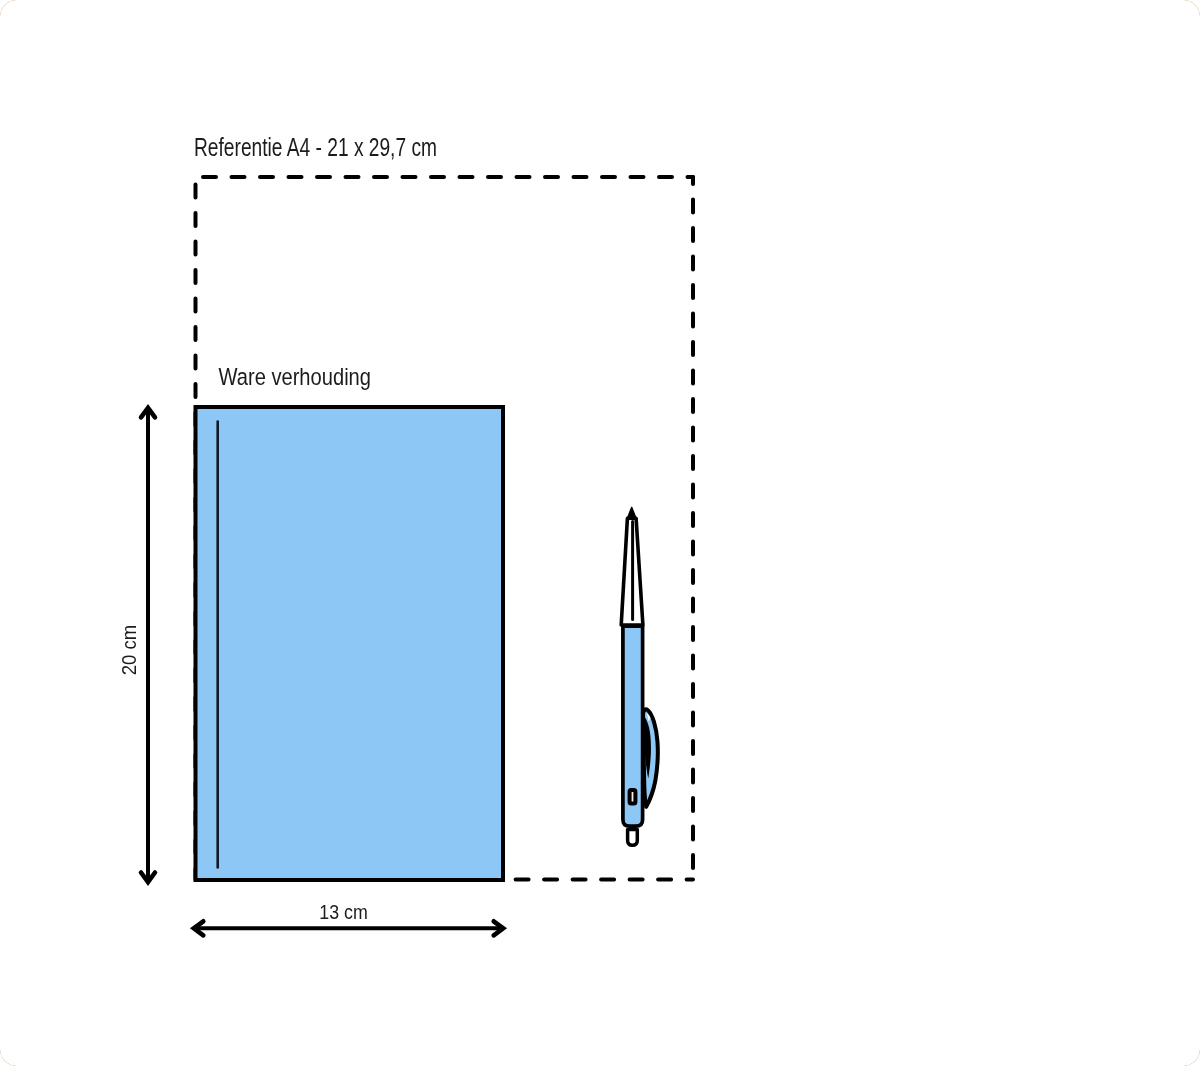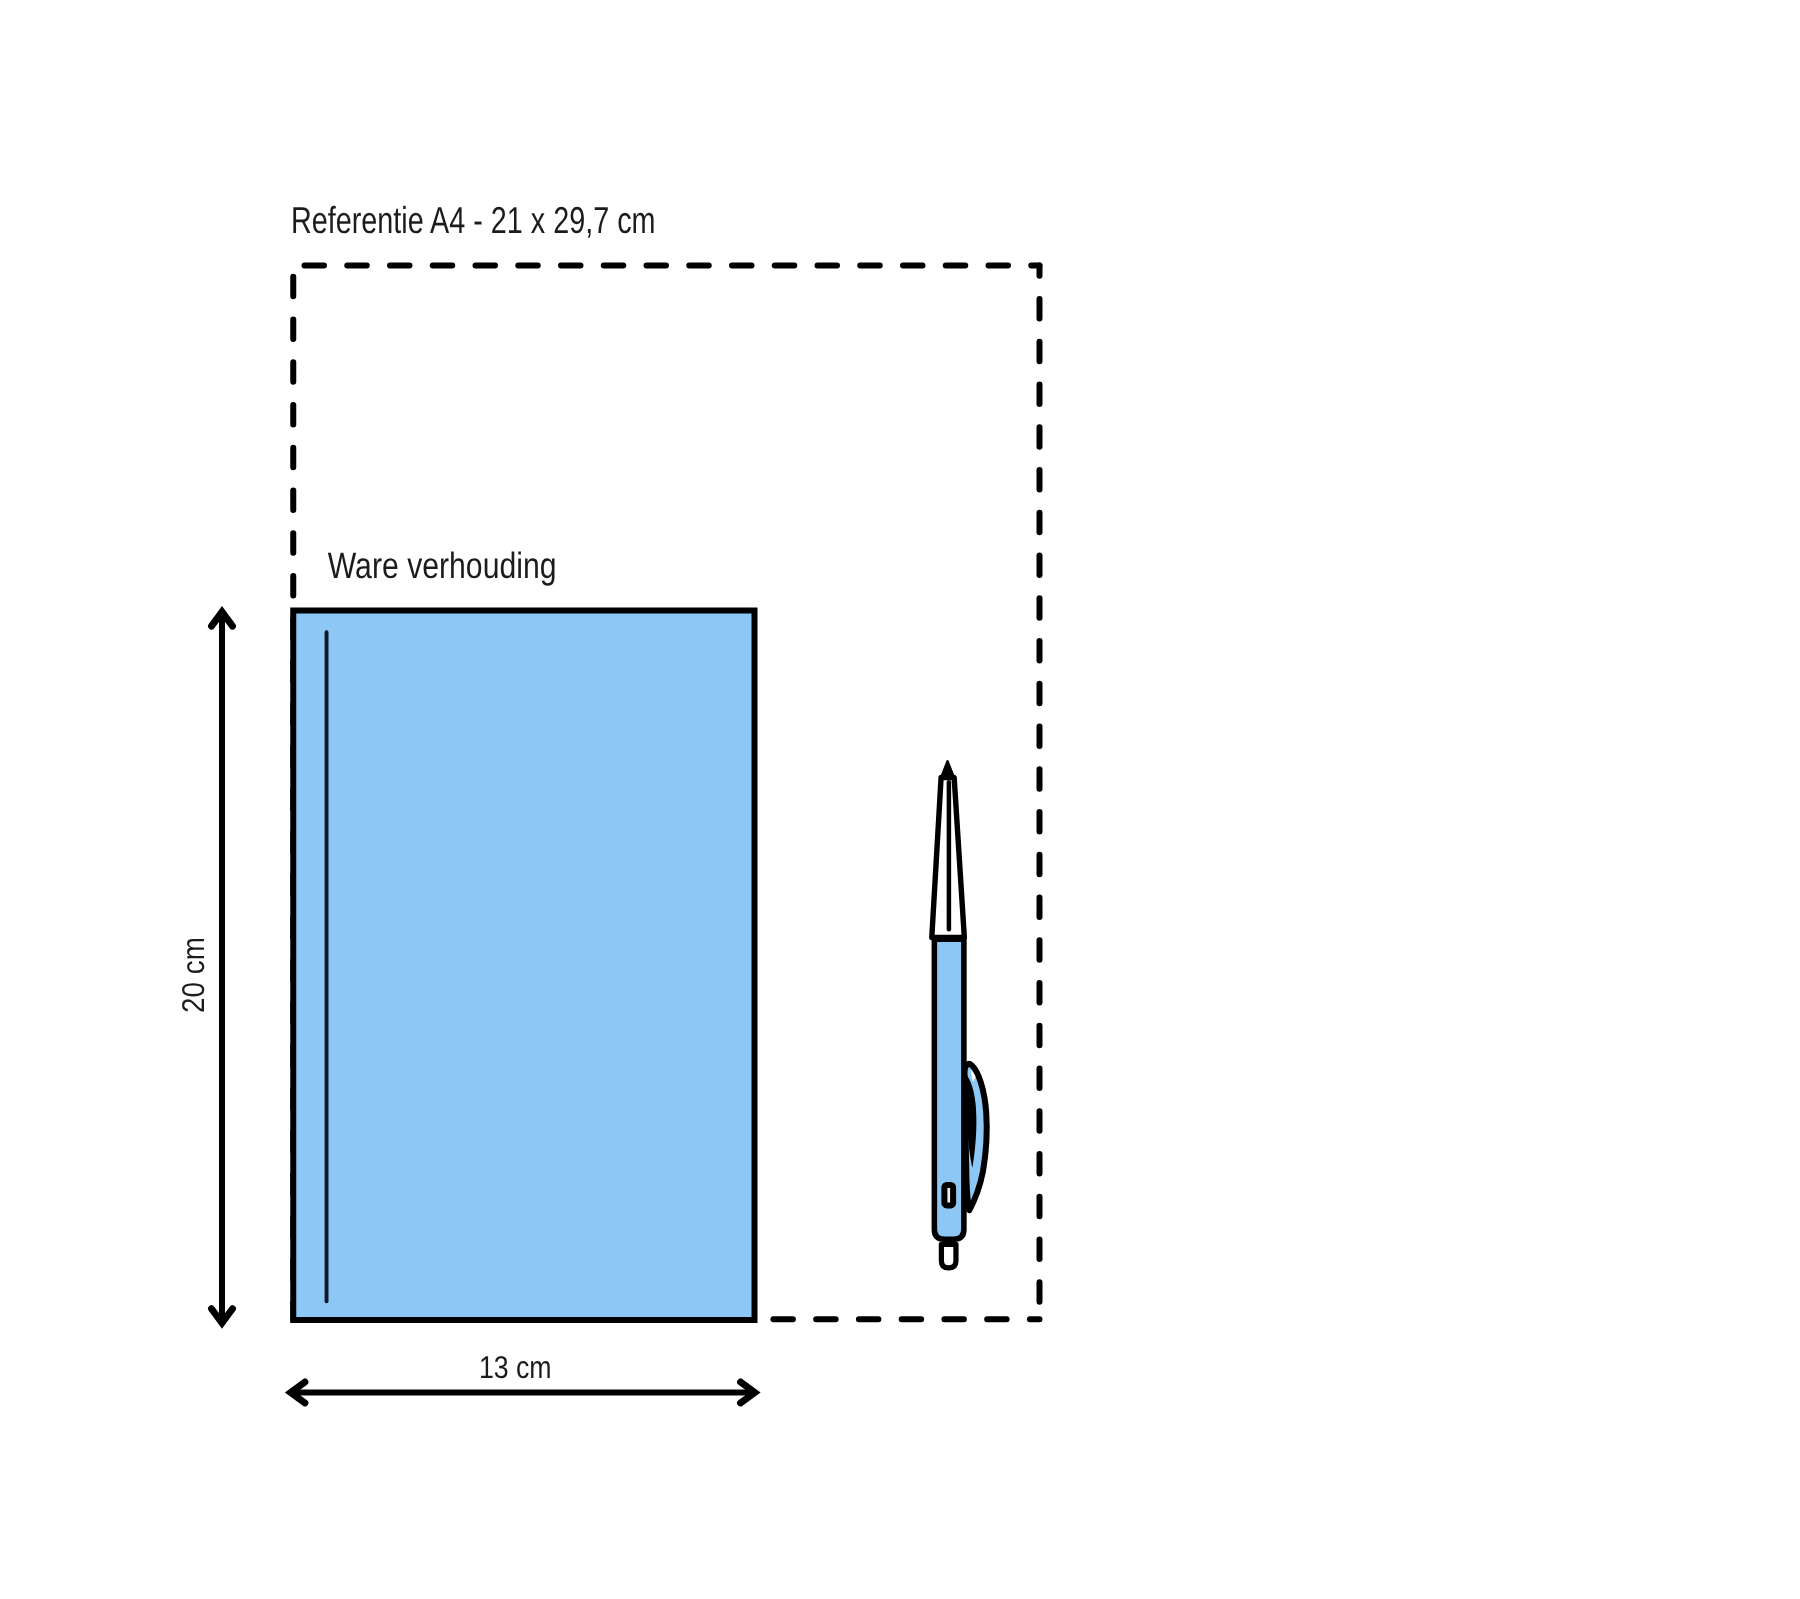--- a/index.html
+++ b/index.html
@@ -1,16 +1,16 @@
 <!DOCTYPE html>
 <html><head>
 <meta charset="utf-8">
 <style>
   html,body{margin:0;padding:0;background:#ffffff;}
-  .stage{position:relative;width:1200px;height:1066px;background:#a16207;overflow:hidden;}
+  .stage{position:relative;width:1200px;height:1066px;background:#a16207;overflow:hidden;border-radius:17px;}
   svg{display:block;}
   text{font-family:"Liberation Sans", sans-serif;fill:#1c1c1c;}
 </style>
 </head>
 <body>
 <div class="stage">
 <svg width="1200" height="1066" viewBox="0 0 1200 1066">
 
   <rect x="0" y="0" width="1200" height="1066" fill="#ffffff"></rect>
 

